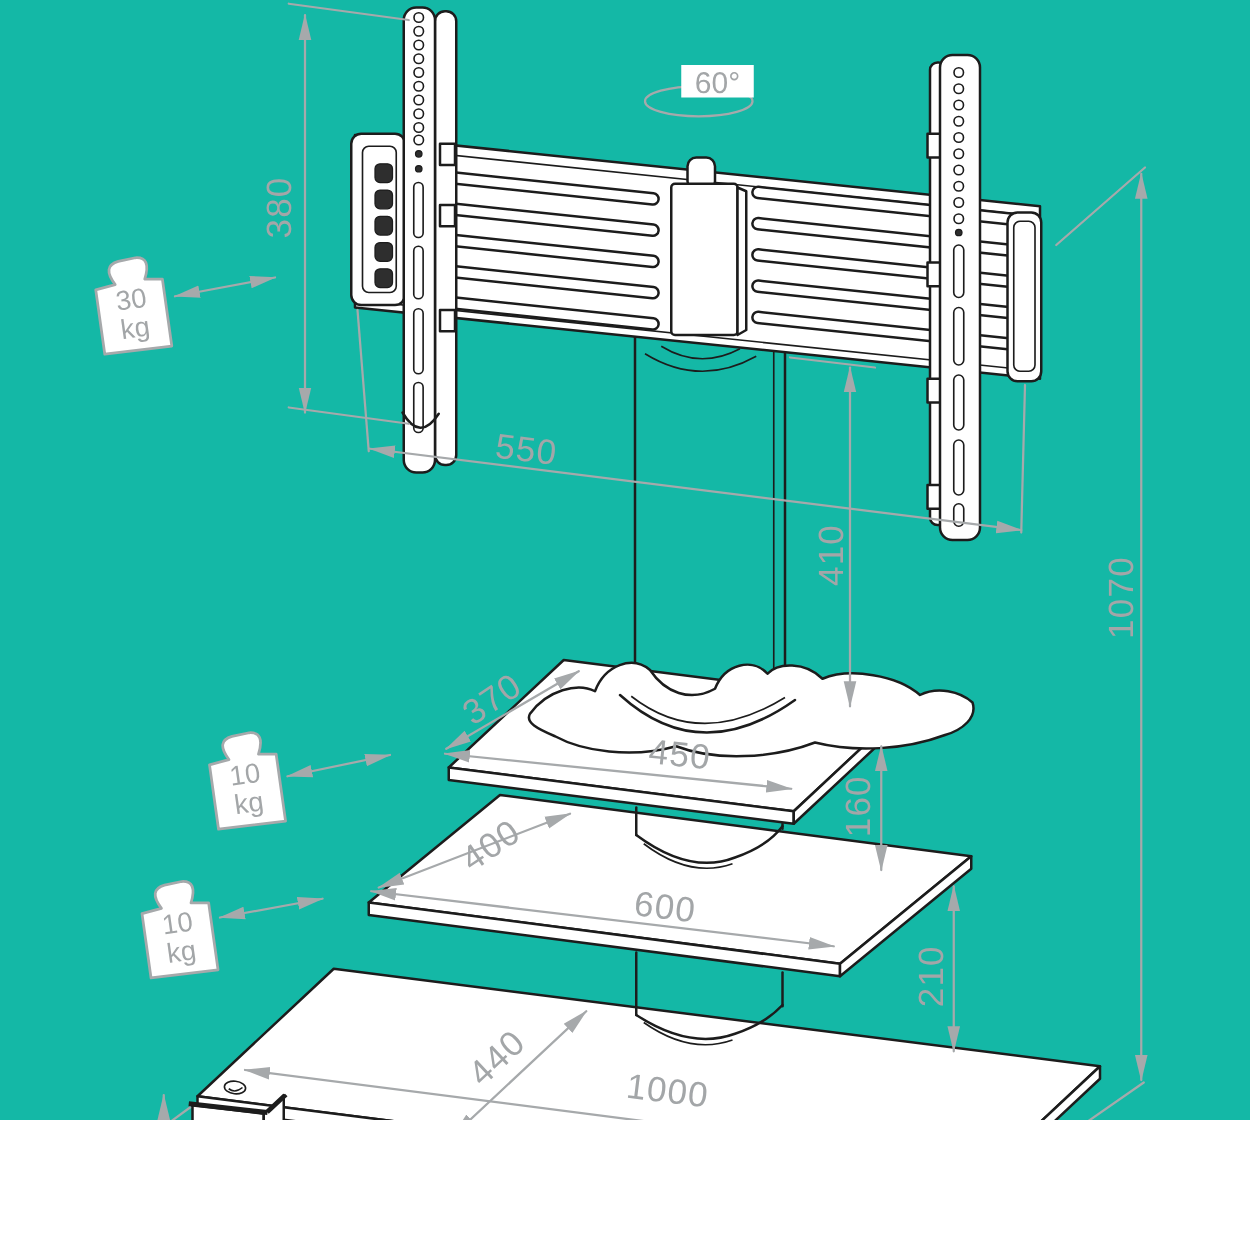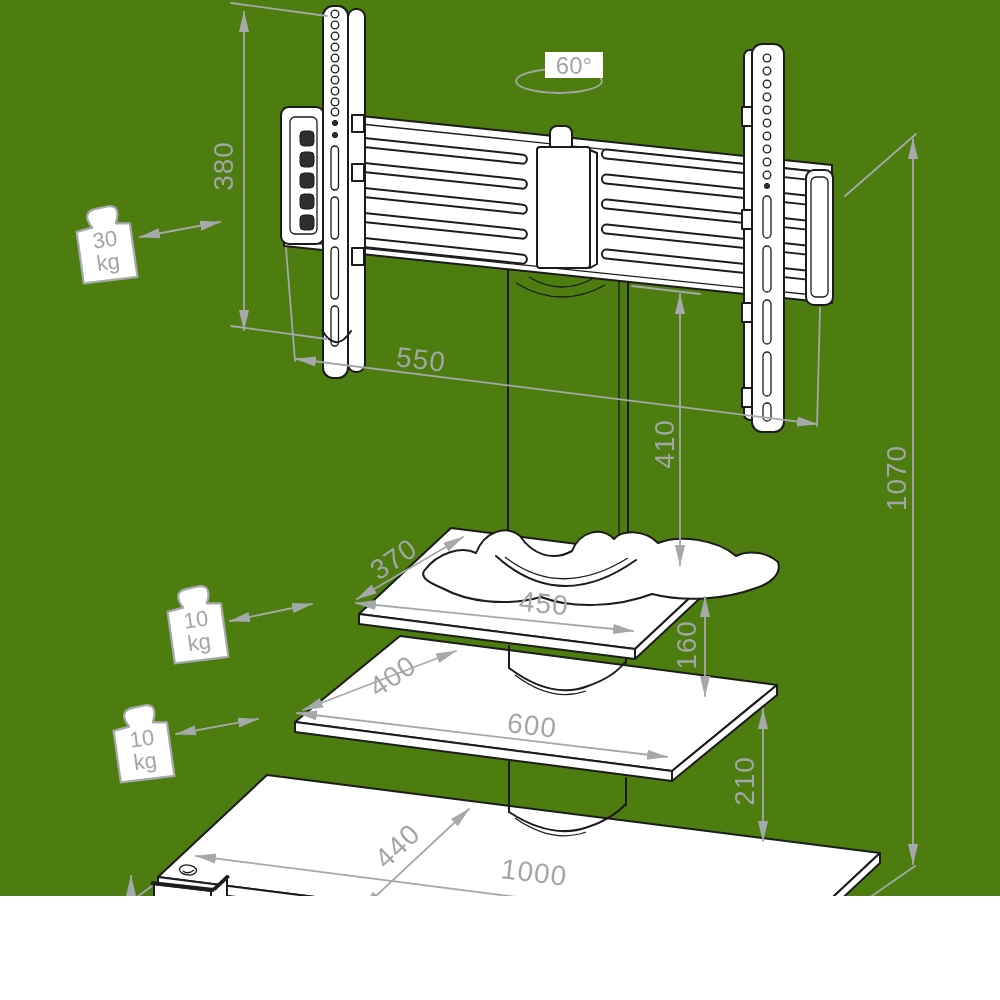--- a/index.html
+++ b/index.html
@@ -1,16 +1,16 @@
 <!DOCTYPE html>
 <html><head>
 <meta charset="utf-8">
 <style>
   html,body{margin:0;padding:0;background:#ffffff;}
-  .stage{width:1000px;height:896px;position:relative;background:#4d7c0f;overflow:hidden;}
+  .stage{width:1000px;height:896px;position:relative;background:#14b8a6;overflow:hidden;}
   svg{display:block;}
   .ink{stroke:#1c1c1c;stroke-width:2;fill:none;stroke-linejoin:round;stroke-linecap:round;}
   .ink-fill{stroke:#1c1c1c;stroke-width:2;fill:#ffffff;stroke-linejoin:round;}
   .ink-thin{stroke:#1c1c1c;stroke-width:1.3;fill:none;}
   .dark{fill:#2e2e2e;stroke:#1c1c1c;stroke-width:1;}
   .dim{stroke:#a6a9ab;stroke-width:1.8;fill:none;stroke-linecap:round;}
   .dim-text{fill:#a3a6a8;font-family:"Liberation Sans",sans-serif;font-size:28px;letter-spacing:1px;}
   .swivel-text{fill:#a3a6a8;font-family:"Liberation Sans",sans-serif;font-size:24px;}
   .wt{stroke:#a6a9ab;stroke-width:2.2;fill:#ffffff;stroke-linejoin:round;}
   .wt-text{fill:#a3a6a8;font-family:"Liberation Sans",sans-serif;font-size:22px;}

